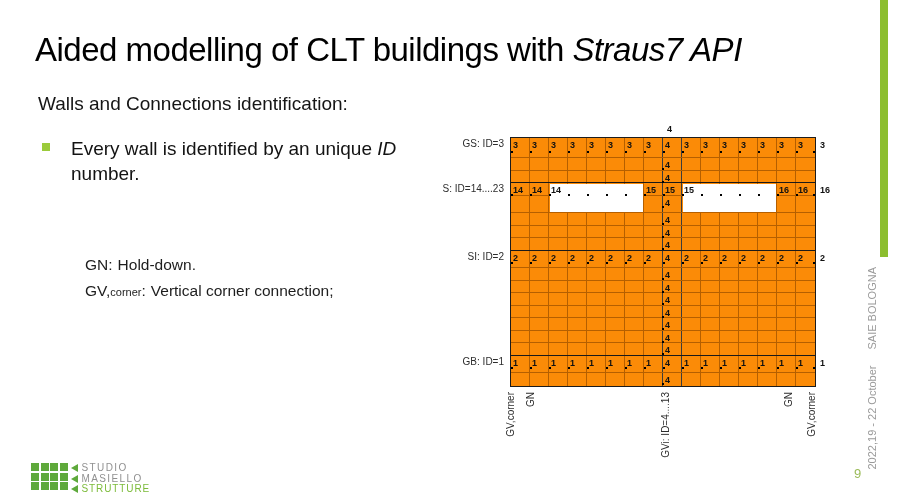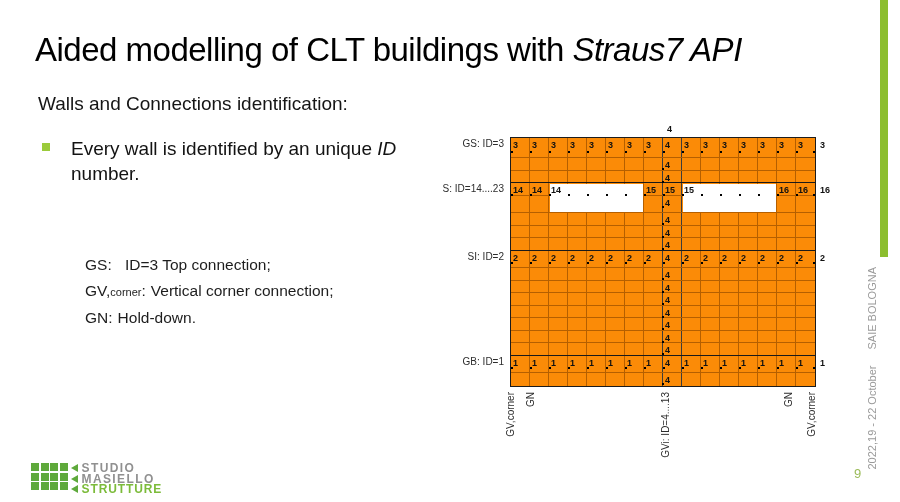--- a/index.html
+++ b/index.html
@@ -43,43 +43,42 @@
        white-space:nowrap;font-size:11px;color:#9a9a9a;position:absolute;}
   #footer-vert .gap{margin-left:16px;}
   #page-num{left:854px;top:466px;font-size:13px;color:#9BBB59;}
   
   #logo{left:31px;top:463px;display:flex;align-items:flex-start;}
   #logo-mark{display:grid;grid-template-columns:repeat(4,8px);grid-auto-rows:8px;gap:1.5px;margin-right:3px;}
   #logo-mark i{background:#5EA93B;display:block;}
   #logo-chev{display:flex;flex-direction:column;gap:2.5px;margin:0 4px 0 0;padding-top:1px;}
   #logo-chev i{width:0;height:0;border-top:4px solid transparent;border-bottom:4px solid transparent;
        border-right:7px solid #5EA93B;}
-  #logo-text{font-size:12px;font-weight:bold;letter-spacing:1.4px;line-height:10.5px;color:#909090;}
+  #logo-text{font-size:10px;font-weight:normal;letter-spacing:1.4px;line-height:10.5px;color:#909090;}
   #logo-text .l3{color:#7CBB3A;letter-spacing:0.9px;}
 </style>
 </head>
 <body>
 
 <div class="abs" id="title"><span>Aided modelling of CLT buildings with </span><span class="it">Straus7 API</span></div>
 
 <div class="abs" id="green-bar"></div>
 
 <div class="abs" id="subtitle">Walls and Connections identification:</div>
 
 <div class="abs" id="bullets">
     <div class="bullet">
       <span class="sq"></span>
       <div class="btext"><span>Every wall is identified by an unique </span><span class="it">ID</span><span> number.</span></div>
     </div>
   </div>
 
 <div class="abs" id="id-list">
-    <div class="id-line"><span class="id-prefix aligned"><span>GS:</span></span><span>ID=3 Top connection;</span></div>
+    <div class="id-line"><span class="id-prefix"><span>GN:</span></span><span class="id-sep"></span><span>Hold-down.</span></div>
     <div class="id-line"><span class="id-prefix"><span>GV,</span><span class="subsm">corner</span><span>:</span></span><span class="id-sep"></span><span>Vertical corner connection;</span></div>
-    <div class="id-line"><span class="id-prefix"><span>GN:</span></span><span class="id-sep"></span><span>Hold-down.</span></div>
   </div>
 
 <div class="abs" id="diagram">
   <div id="grid" style="background: rgb(251, 139, 7); width: 304px; height: 248px;">
       <div class="vline" style="left: 18px; height: 248px; background: rgb(181, 95, 0);"></div>
       <div class="vline" style="left: 37px; height: 248px; background: rgb(181, 95, 0);"></div>
       <div class="vline" style="left: 56px; height: 248px; background: rgb(181, 95, 0);"></div>
       <div class="vline" style="left: 75px; height: 248px; background: rgb(181, 95, 0);"></div>
       <div class="vline" style="left: 94px; height: 248px; background: rgb(181, 95, 0);"></div>
       <div class="vline" style="left: 113px; height: 248px; background: rgb(181, 95, 0);"></div>

